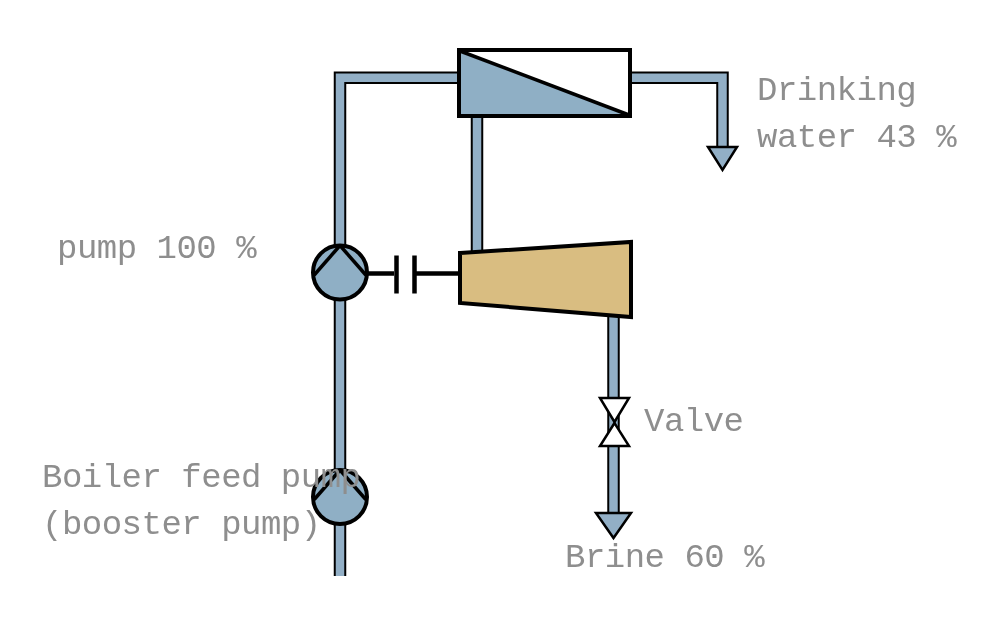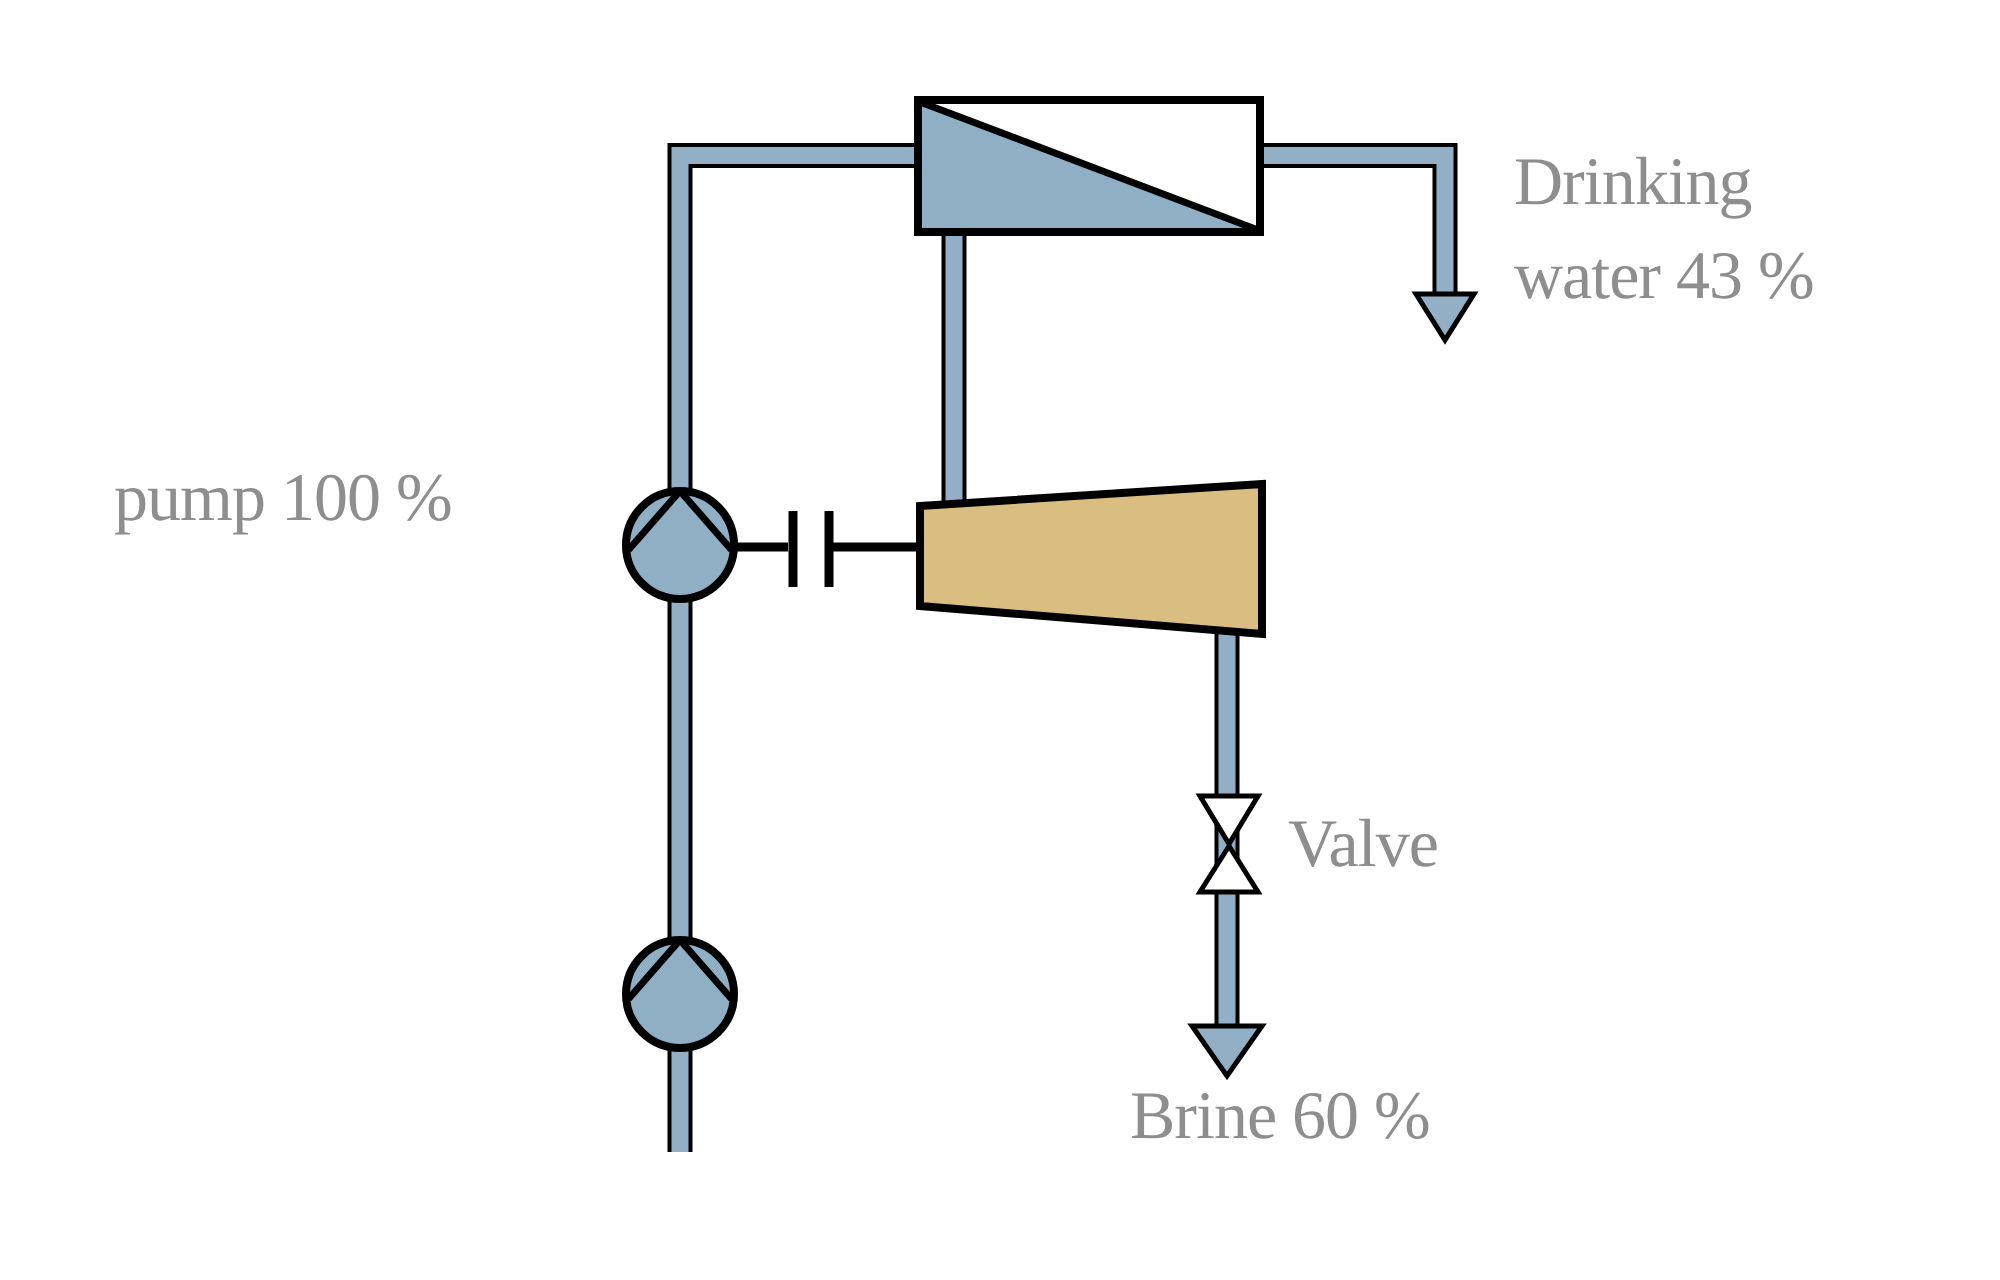--- a/index.html
+++ b/index.html
@@ -2,21 +2,21 @@
 <html><head>
 <meta charset="utf-8">
 <style>
   html, body { margin: 0; padding: 0; background: #ffffff; }
   .canvas {
     position: relative;
     width: 1000px;
     height: 640px;
     background: #ffffff;
     overflow: hidden;
-    font-family: Liberation Serif, serif;
+    font-family: Liberation Mono, monospace;
   }
   .diagram-svg { position: absolute; left: 0; top: 0; }
   .label {
     position: absolute;
     font-size: 34px;
     line-height: 47px;
     color: #8e8e8e;
     letter-spacing: -0.5px;
     white-space: nowrap;
   }
@@ -87,19 +87,23 @@
 
   <div class="label" style="left:757px; top:68px;">
     <div>Drinking</div>
     <div>water 43 %</div>
   </div>
 
   <div class="label" style="left:57px; top:226px;">
     <div>pump 100 %</div>
   </div>
 
+  <div class="label" style="left:42px; top:455px;">
+    <div>Boiler feed pump</div>
+    <div>(booster pump)</div>
+  </div>
 
 
   <div class="label" style="left:644px; top:399px;">Valve</div>
 
   <div class="label" style="left:565px; top:535px;">Brine 60 %</div>
 
 </div>
 
 </body></html>

